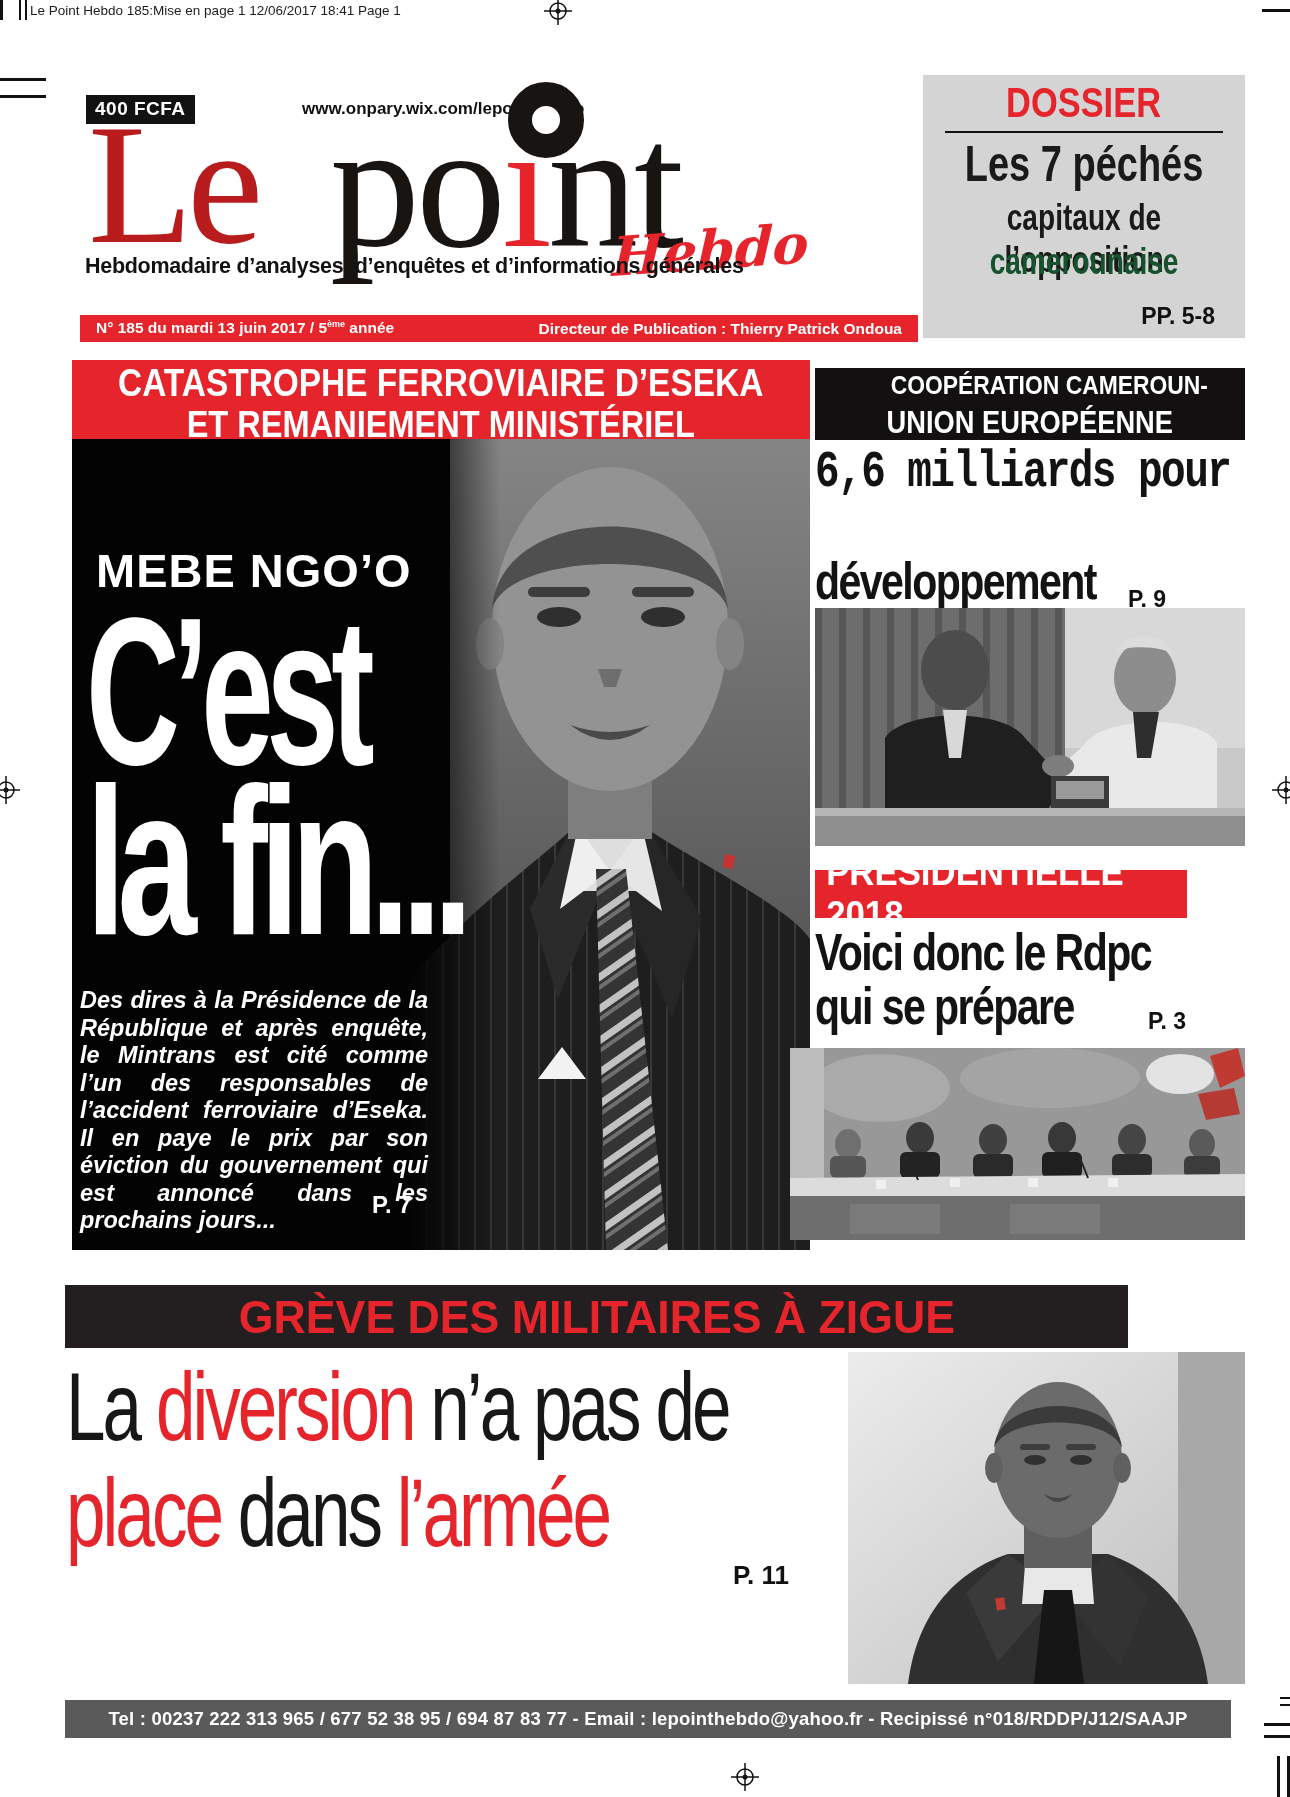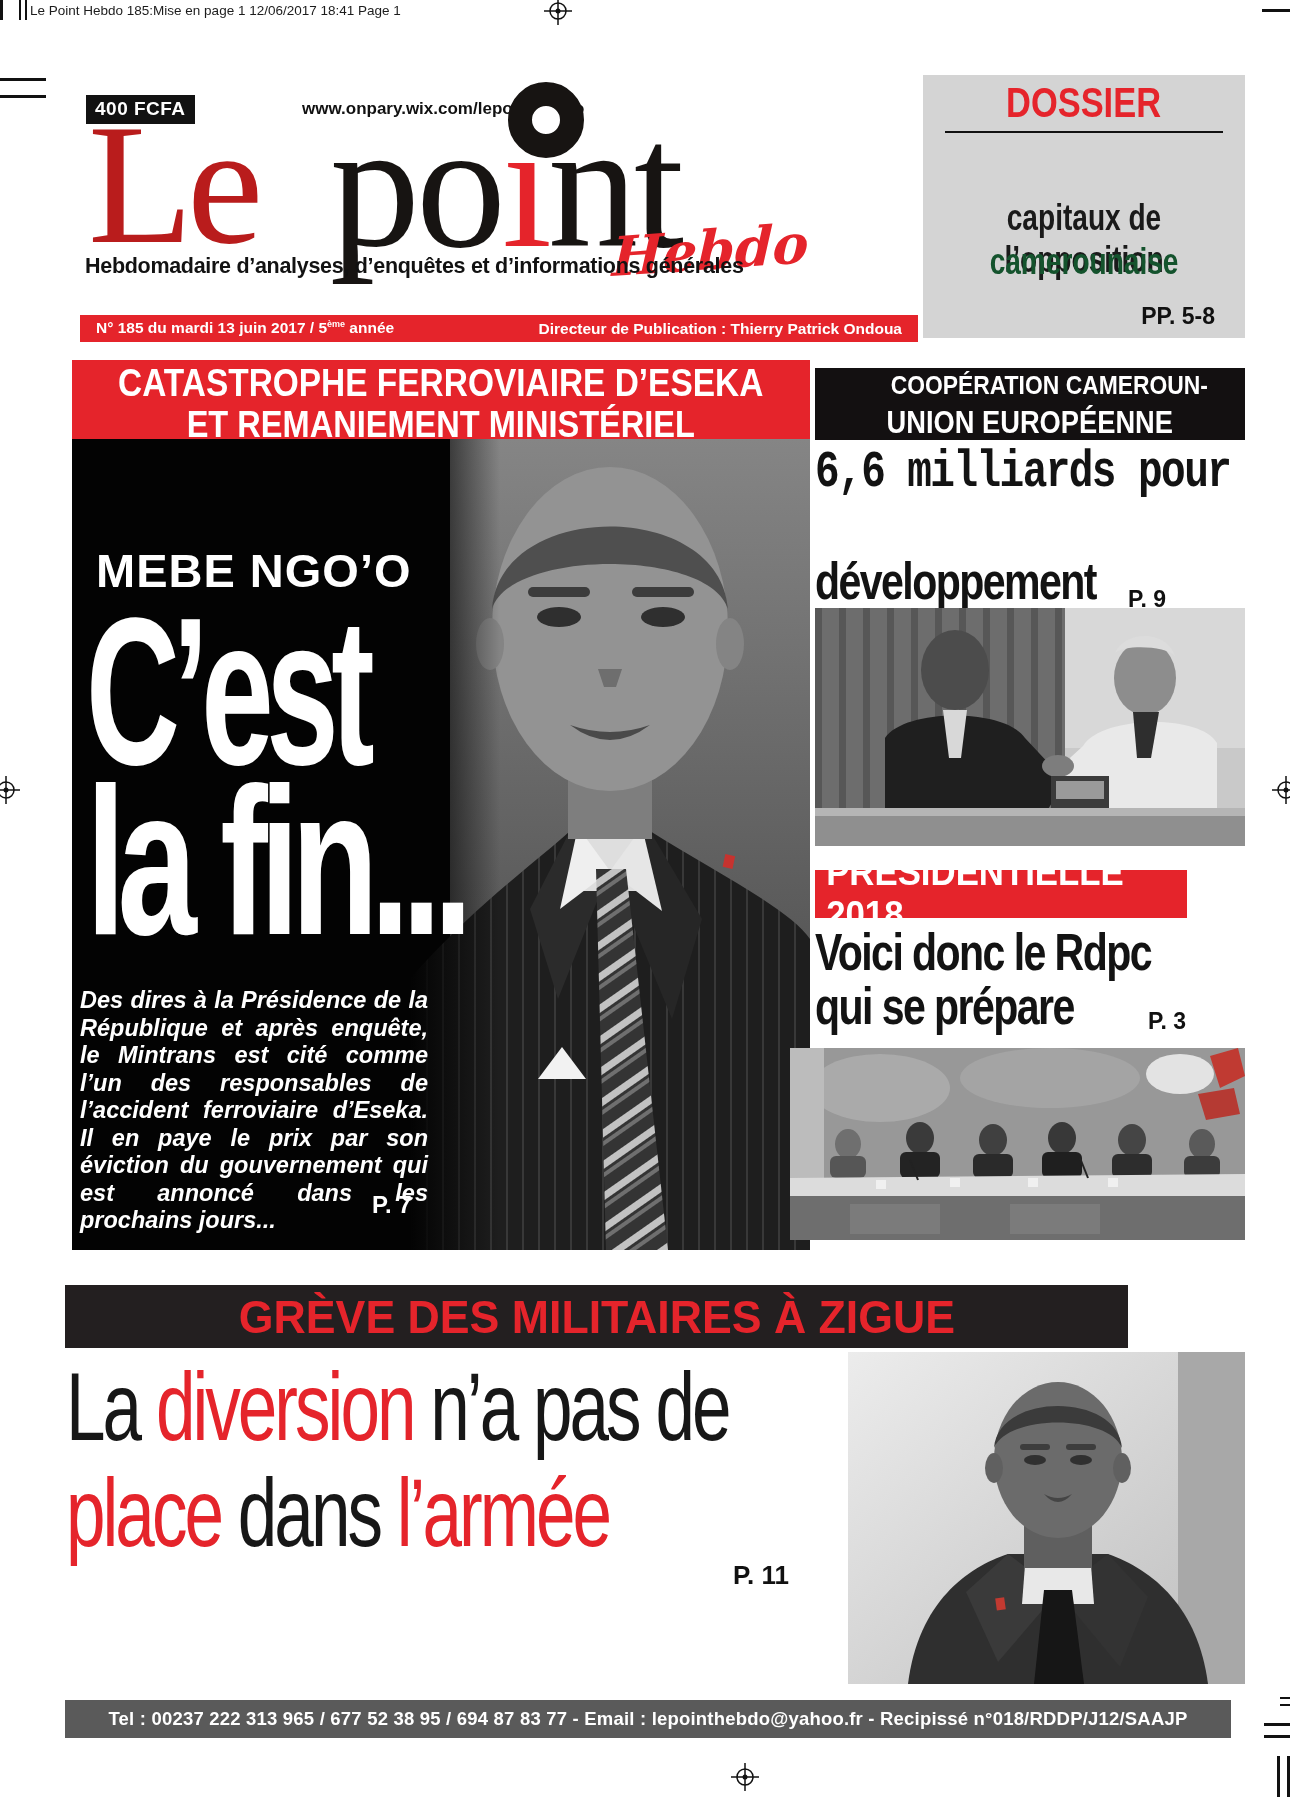--- a/index.html
+++ b/index.html
@@ -161,20 +161,21 @@
   <div class="abs tagline nowrap">Hebdomadaire d’analyses, d’enquêtes et d’informations générales</div>
 
   <div class="abs issue-bar">
     <span class="nowrap"><span>N° 185 du mardi 13 juin 2017 / 5</span><sup>ème</sup><span> année</span></span>
     <span class="nowrap">Directeur  de Publication : Thierry Patrick Ondoua</span>
   </div>
 
   <div class="abs dossier">
     <div class="k"><span class="sqzC" style="transform:scaleX(.82);">DOSSIER</span></div>
     <div class="rule"></div>
+    <div class="l1"><span class="sqzC" style="transform:scaleX(.76);">Les 7 péchés</span></div>
     <div class="l2"><span class="sqzC" style="transform:scaleX(.78);">capitaux de l’opposition</span></div>
     <div class="l3"><span class="sqzC" style="transform:scaleX(.78);">camerounaise</span></div>
     <div class="pref">PP. 5-8</div>
   </div>
 
   <div class="abs lead-banner">
     <div class="b1"><span class="sqzC" style="transform:scaleX(.88);">CATASTROPHE FERROVIAIRE D’ESEKA</span></div>
     <div class="b2"><span class="sqzC" style="transform:scaleX(.88);">ET REMANIEMENT MINISTÉRIEL</span></div>
   </div>
 

